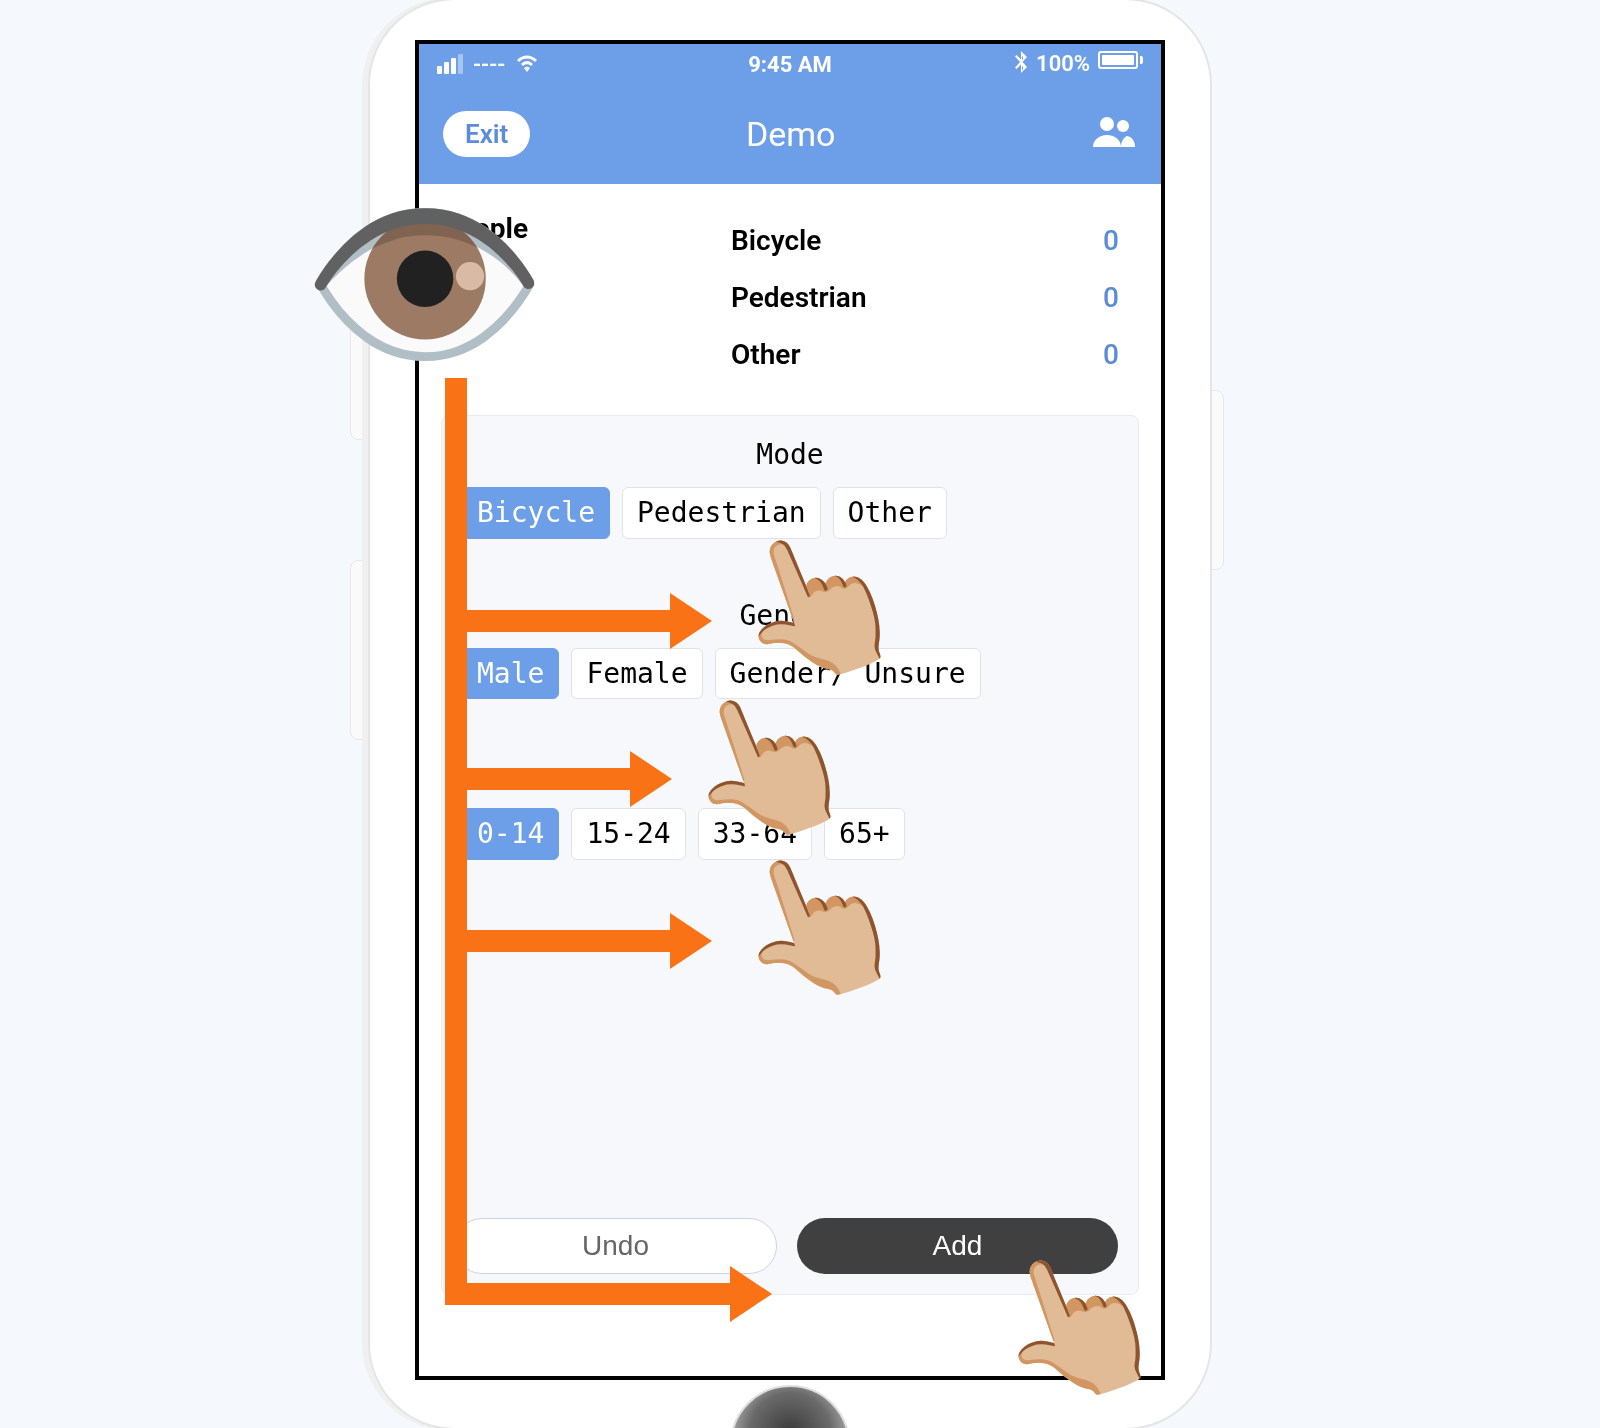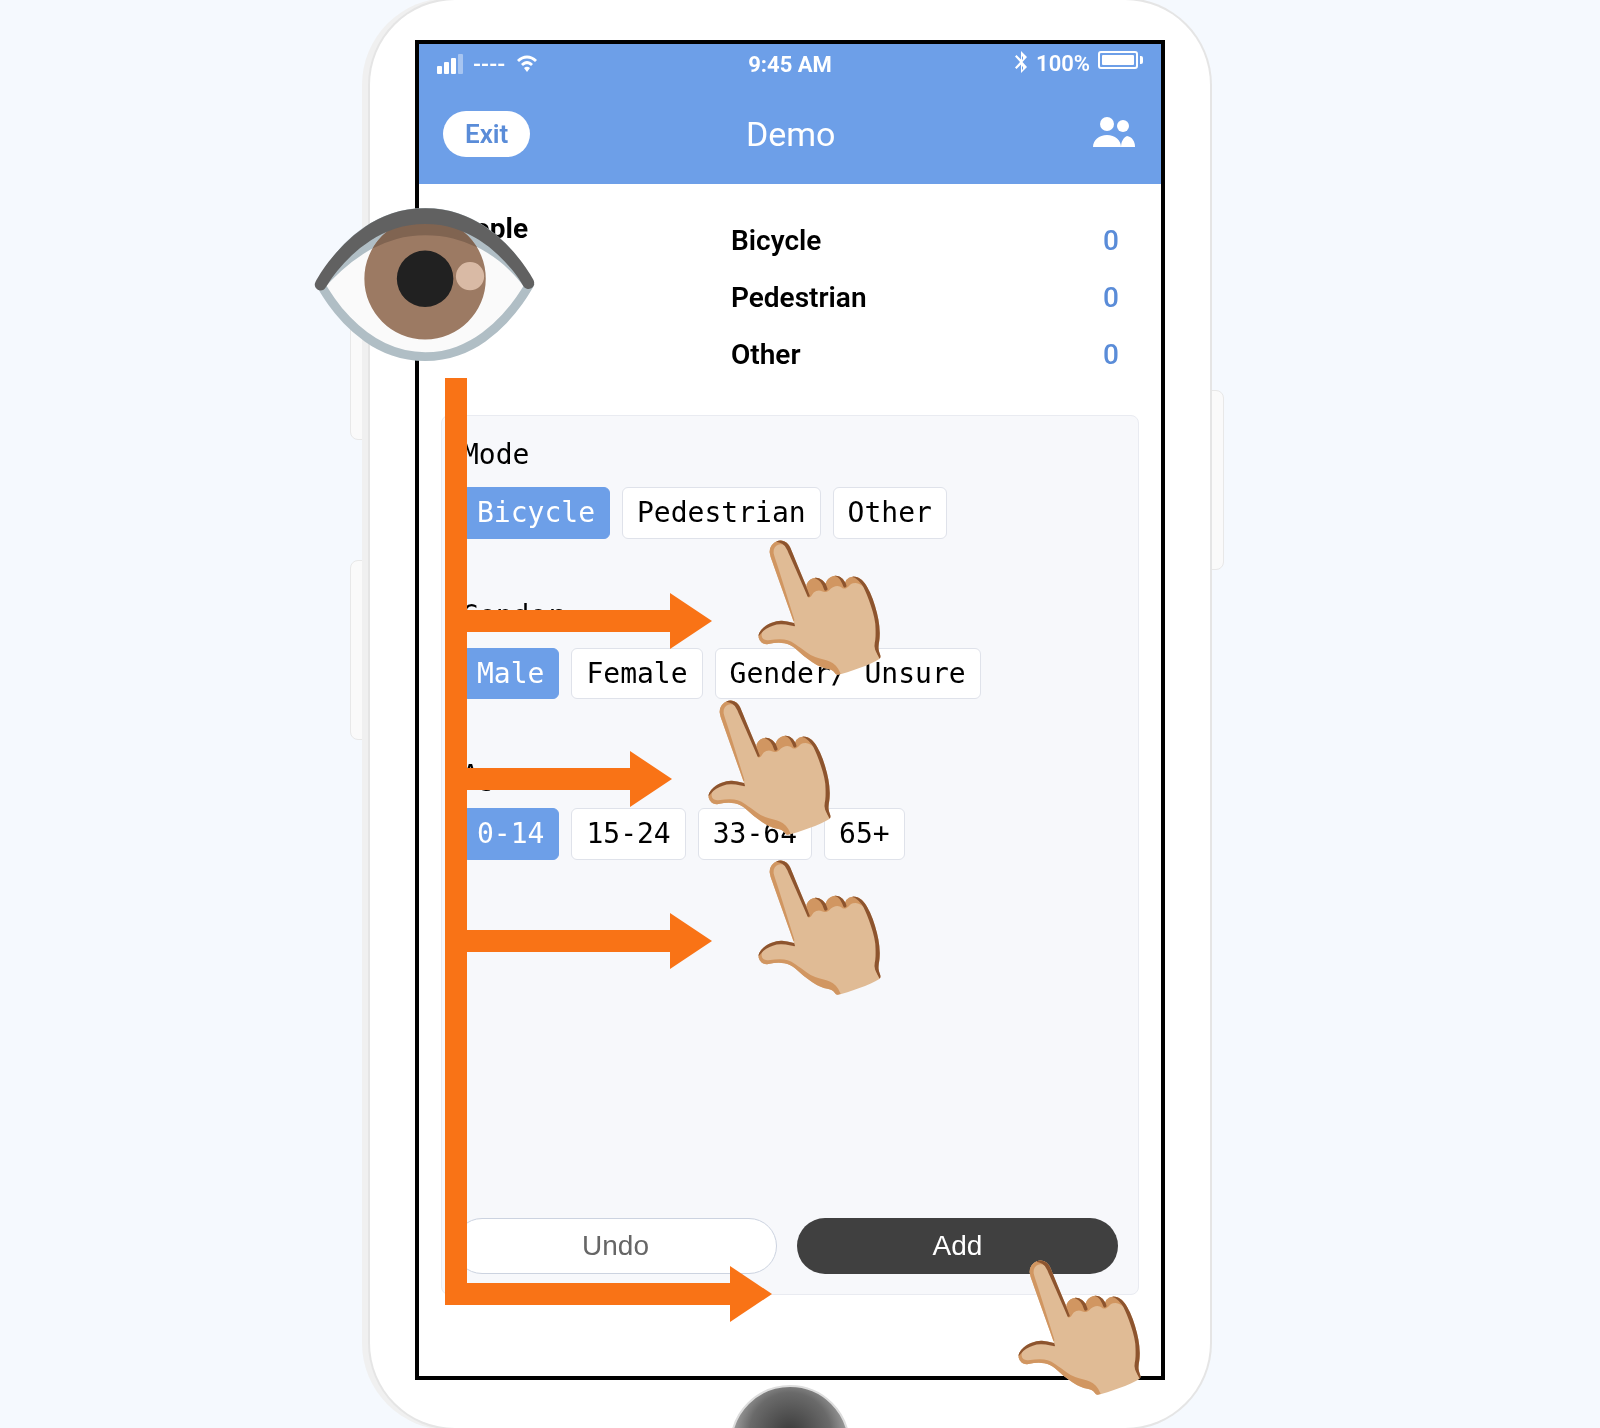--- a/index.html
+++ b/index.html
@@ -153,21 +153,21 @@
   .count-val { color: #5a8cd8; font-weight: 500; }
 
   .panel {
     background: #f7f8fb;
     border: 1px solid #e9ebf1;
     border-radius: 8px;
     padding: 22px 20px;
     height: 880px;
     position: relative;
   }
-  .group { margin-bottom: 44px; }
+  .group { margin-bottom: 44px; text-align: center; }
   .group-label {
     font-family: ui-monospace, "SFMono-Regular", Menlo, monospace;
     font-size: 28px;
     color: #000;
     margin-bottom: 16px;
   }
   .chips { display: flex; gap: 12px; flex-wrap: wrap; }
   .chip {
     font-family: ui-monospace, "SFMono-Regular", Menlo, monospace;
     font-size: 28px;

